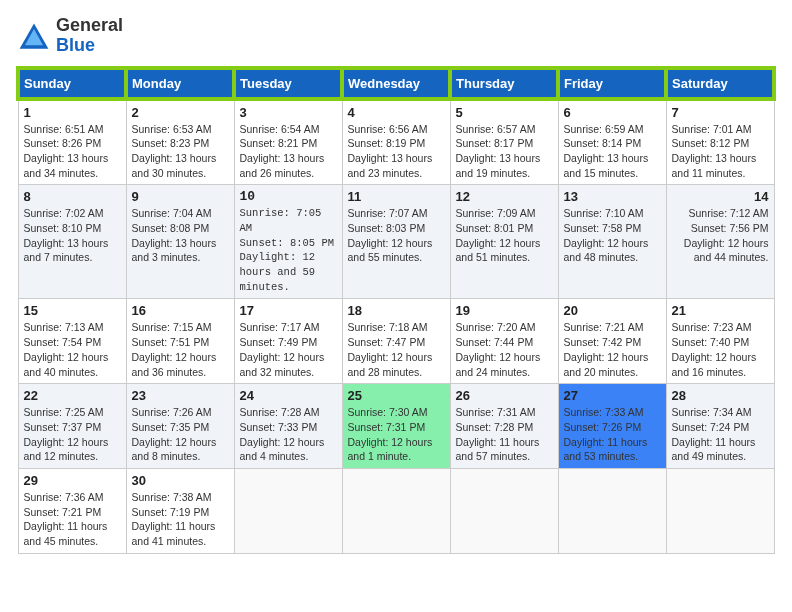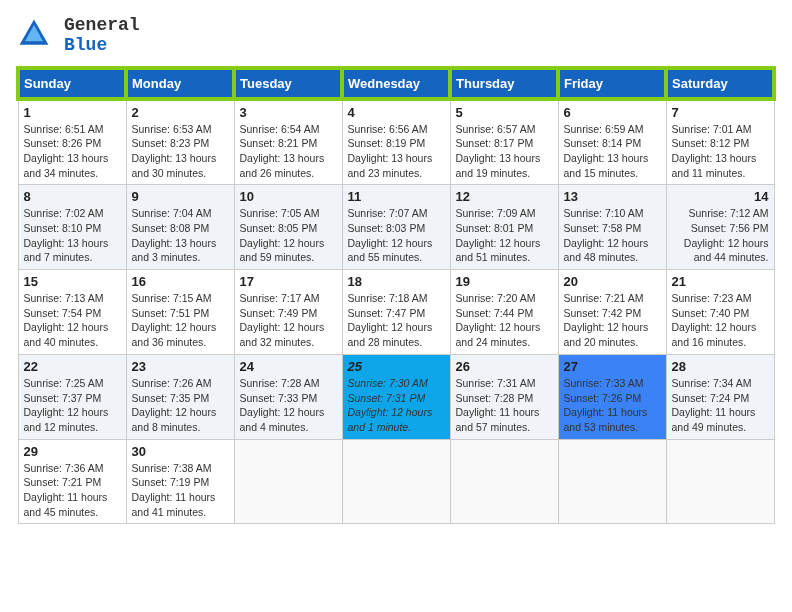--- a/index.html
+++ b/index.html
@@ -11,23 +11,22 @@
       padding: 16px;
     }
     .header {
       display: flex;
       justify-content: space-between;
       align-items: flex-start;
       margin-bottom: 10px;
     }
     .logo {
       display: flex;
-      align-items: flex-start;
-      gap: 12px;
-      font-family: Liberation Mono, monospace;
+      align-items: flex-end;
+      gap: 4px;
     }
     .logo-text {
       font-size: 18px;
       font-weight: bold;
       color: #333;
       line-height: 1.1;
     }
     .logo-text .blue { color: #1565c0; }
     .logo-icon {
       width: 36px;
@@ -189,21 +188,21 @@
         </div>
       </td>
         <td style="background: rgb(240, 244, 248);">
         <span class="day-num">9</span>
         <div class="day-info">
           Sunrise: 7:04 AM<br>
           Sunset: 8:08 PM<br>
           Daylight: 13 hours and 3 minutes.
         </div>
       </td>
-        <td style="background: rgb(240, 244, 248);">
+        <td style="background: rgb(240, 244, 248); font-family: Liberation Mono, monospace;">
         <span class="day-num">10</span>
         <div class="day-info">
           Sunrise: 7:05 AM<br>
           Sunset: 8:05 PM<br>
           Daylight: 12 hours and 59 minutes.
         </div>
       </td>
         <td style="background: rgb(240, 244, 248);">
         <span class="day-num">11</span>
         <div class="day-info">
@@ -313,21 +312,21 @@
         </div>
       </td>
         <td style="background: rgb(240, 244, 248);">
         <span class="day-num">24</span>
         <div class="day-info">
           Sunrise: 7:28 AM<br>
           Sunset: 7:33 PM<br>
           Daylight: 12 hours and 4 minutes.
         </div>
       </td>
-        <td style="background: #0ea5e9; font-style: italic;">
+        <td style="background: #86efac;">
         <span class="day-num">25</span>
         <div class="day-info">
           Sunrise: 7:30 AM<br>
           Sunset: 7:31 PM<br>
           Daylight: 12 hours and 1 minute.
         </div>
       </td>
         <td style="background: rgb(240, 244, 248);">
         <span class="day-num">26</span>
         <div class="day-info">

